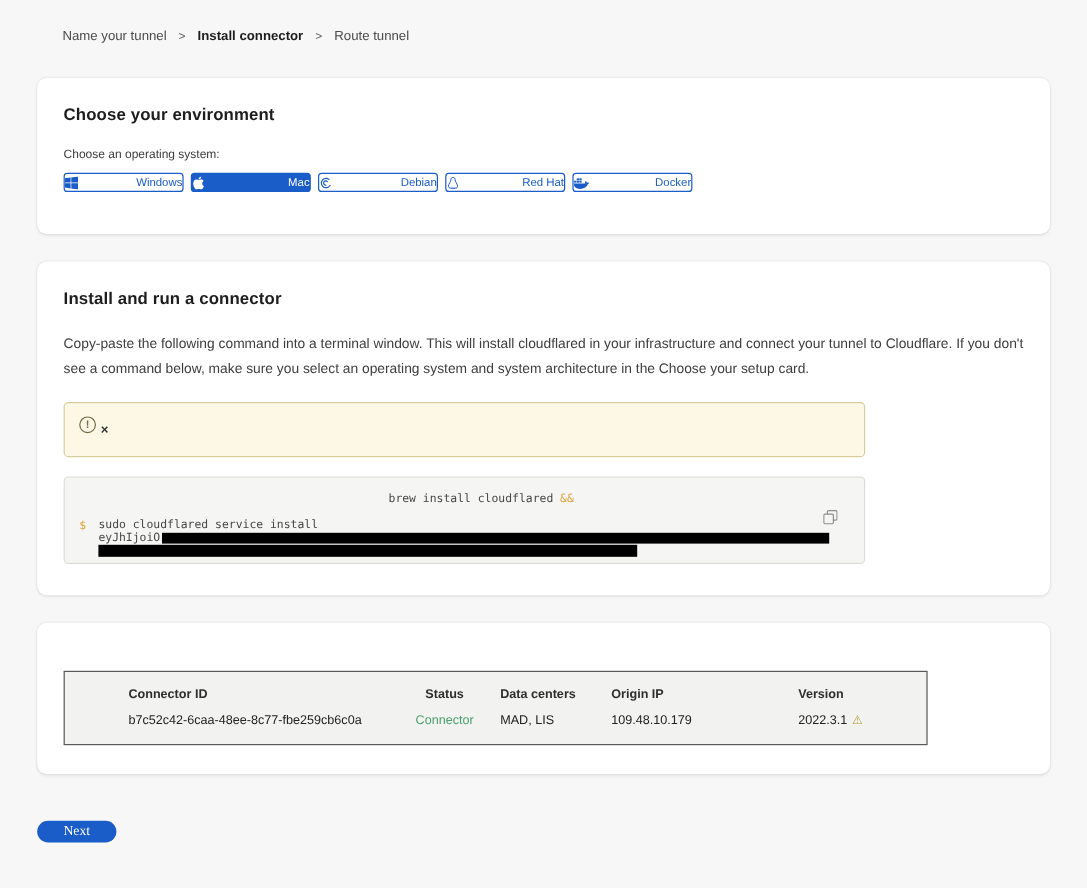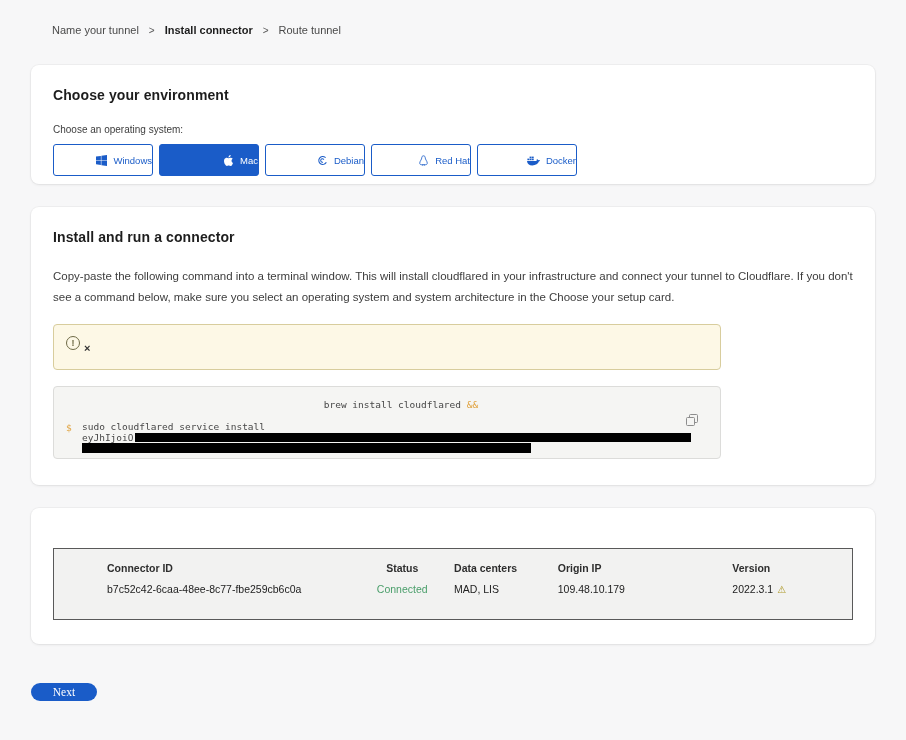--- a/index.html
+++ b/index.html
@@ -25,46 +25,46 @@
   .crumb.active { font-weight: bold; color: #1d1d1d; }
   .crumb-sep { color: #5a5a5a; font-size: 10px; }
 
   
   .card {
     background: var(--card-bg, #fff);
     margin: 0 31px;
     border-radius: 8px;
     box-shadow: 0 0 0 1px rgba(0,0,0,0.03), 0 1px 3px rgba(0,0,0,0.07);
   }
-  .card-1 { margin-top: 29px; padding: 22px 22px 8px; }
+  .card-1 { margin-top: 29px; padding: 22px 22px 35px; }
   .card-2 { margin-top: 23px; padding: 22px 22px 26px; }
   .card-3 { margin-top: 23px; padding: 22px 22px 24px; }
 
   .card-title {
     font-size: 14px;
     font-weight: bold;
     color: #1d1d1d;
     margin: 0;
     letter-spacing: 0.1px;
   }
 
   
   .os-label { font-size: 10px; color: #3d3d3d; margin-top: 21px; }
   .os-row { display: flex; gap: 6px; margin-top: 9px; }
   .os-btn {
-    width: 100px; height: 32px;
+    width: 100px; height: 16px;
     border: 1px solid var(--accent, #1a5cc8);
     border-radius: 3px;
     background: #fff;
     color: var(--accent, #1a5cc8);
     font-family: "Liberation Sans", sans-serif;
     font-size: 9.5px;
     display: inline-flex;
     align-items: center;
-    justify-content: flex-end;
+    justify-content: space-between;
     gap: 6px;
     cursor: pointer;
     padding: 0;
   }
   .os-btn.selected { background: var(--accent, #1a5cc8); color: #fff; }
   .os-btn svg { display: block; }
 
   
   .desc {
     font-size: 11.5px;
@@ -142,24 +142,24 @@
   .copy-btn {
     position: absolute;
     right: 22px; top: 27px;
     background: none; border: none; padding: 0;
     cursor: pointer;
   }
 
   
   .conn-table {
     margin-top: 18px;
-    width: 800px;
+    width: 720px;
     background: var(--table-bg, #f2f2f1);
     border: 1px solid var(--table-border, #595959);
-    padding: 13px 0 24px 53px;
+    padding: 13px 0 14px 53px;
   }
   .t-row { display: flex; align-items: center; }
   .t-row.values { margin-top: 9px; }
   .t-cell { font-size: 10.5px; color: #222; }
   .t-row.header .t-cell { font-weight: bold; color: #2e2e2e; }
   .col-0 { width: 244px; }
   .col-1 { width: 104px; text-align: center; }
   .col-2 { width: 104px; }
   .col-3 { width: 175px; }
   .col-4 { width: 120px; }
@@ -280,21 +280,21 @@
   <div class="conn-table">
     <div class="t-row header">
       <span class="t-cell col-0">Connector ID</span>
       <span class="t-cell col-1">Status</span>
       <span class="t-cell col-2">Data centers</span>
       <span class="t-cell col-3">Origin IP</span>
       <span class="t-cell col-4">Version</span>
     </div>
     <div class="t-row values">
       <span class="t-cell col-0">b7c52c42-6caa-48ee-8c77-fbe259cb6c0a</span>
-      <span class="t-cell col-1 status-connected">Connected</span>
+      <span class="t-cell col-1 status-connected">Connector</span>
       <span class="t-cell col-2">MAD, LIS</span>
       <span class="t-cell col-3">109.48.10.179</span>
       <span class="t-cell col-4"><span>2022.3.1</span><span class="version-warn">⚠</span></span>
     </div>
   </div>
 </section>
 
 <button class="next-btn">Next</button>
 
 </body></html>

